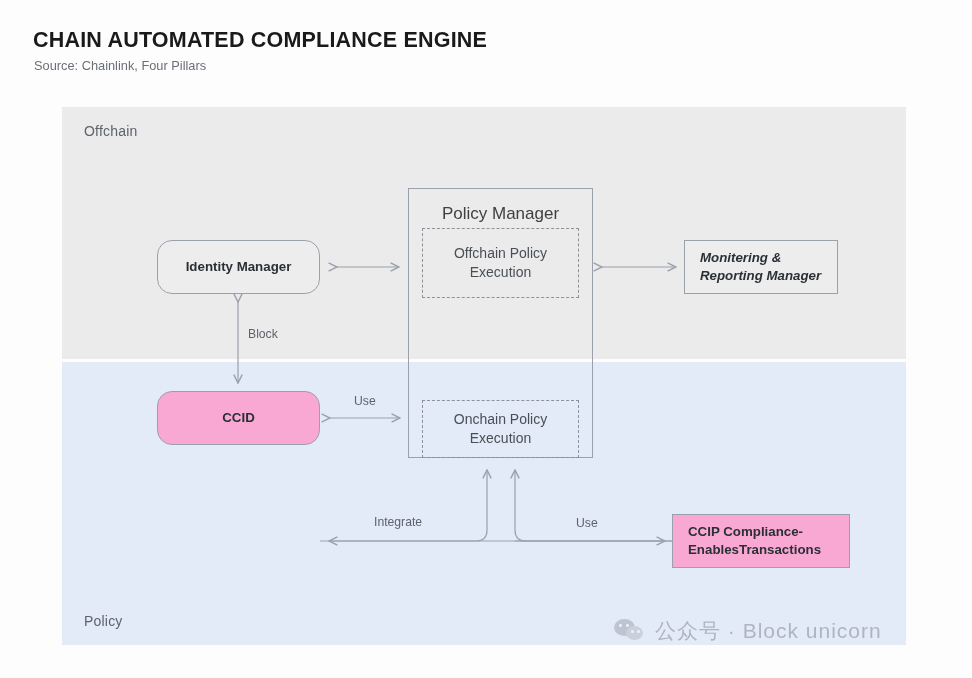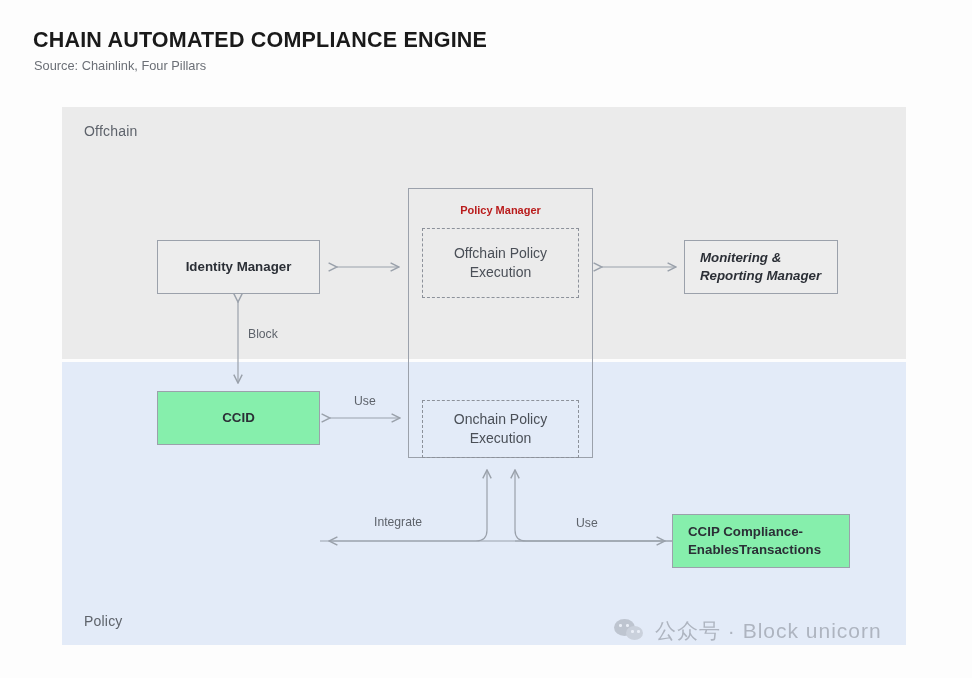--- a/index.html
+++ b/index.html
@@ -41,40 +41,40 @@
   .zone-label-onchain{left:84px;top:613px;}
 
   
   .box{
     position:absolute;box-sizing:border-box;
     border:1px solid #9ba1ab;
     display:flex;align-items:center;
     font-size:13.3px;font-weight:bold;color:#2b2f36;
     line-height:1.32;
   }
-  .box.center{justify-content:center;text-align:center;}
+  .box.center{justify-content:center;text-align:center;border-radius:15px;}
   .box.left{justify-content:flex-start;padding-left:15px;text-align:left;}
   .box.gray{background:#ededed;}
-  .box.blue{background:#86efac;}
+  .box.blue{background:#f9a8d4;}
 
   .identity-manager{left:157px;top:240px;width:163px;height:54px;}
   .monitoring-manager{left:684px;top:240px;width:154px;height:54px;font-style:italic;}
   .ccid{left:157px;top:391px;width:163px;height:54px;}
   .cct-extension{left:157px;top:514px;width:163px;height:54px;}
   .ccip-transactions{left:672px;top:514px;width:178px;height:54px;}
 
   
   .policy-manager{
     position:absolute;left:408px;top:188px;width:185px;height:270px;
     box-sizing:border-box;border:1px solid #9ba1ab;
     background:transparent;
   }
   .pm-title{
     position:absolute;left:408px;top:204px;width:185px;
-    text-align:center;font-size:11px;font-weight:bold;color:#b91c1c;
+    text-align:center;font-size:17px;font-weight:normal;color:#404040;
   }
   .dashed{
     position:absolute;box-sizing:border-box;
     border:1px dashed #8c919a;
     display:flex;align-items:center;justify-content:center;
     text-align:center;font-size:14px;color:#4a4f57;line-height:1.35;
   }
   .offchain-policy{left:422px;top:228px;width:157px;height:70px;}
   .onchain-policy{left:422px;top:388px;width:157px;height:58px;}
 

